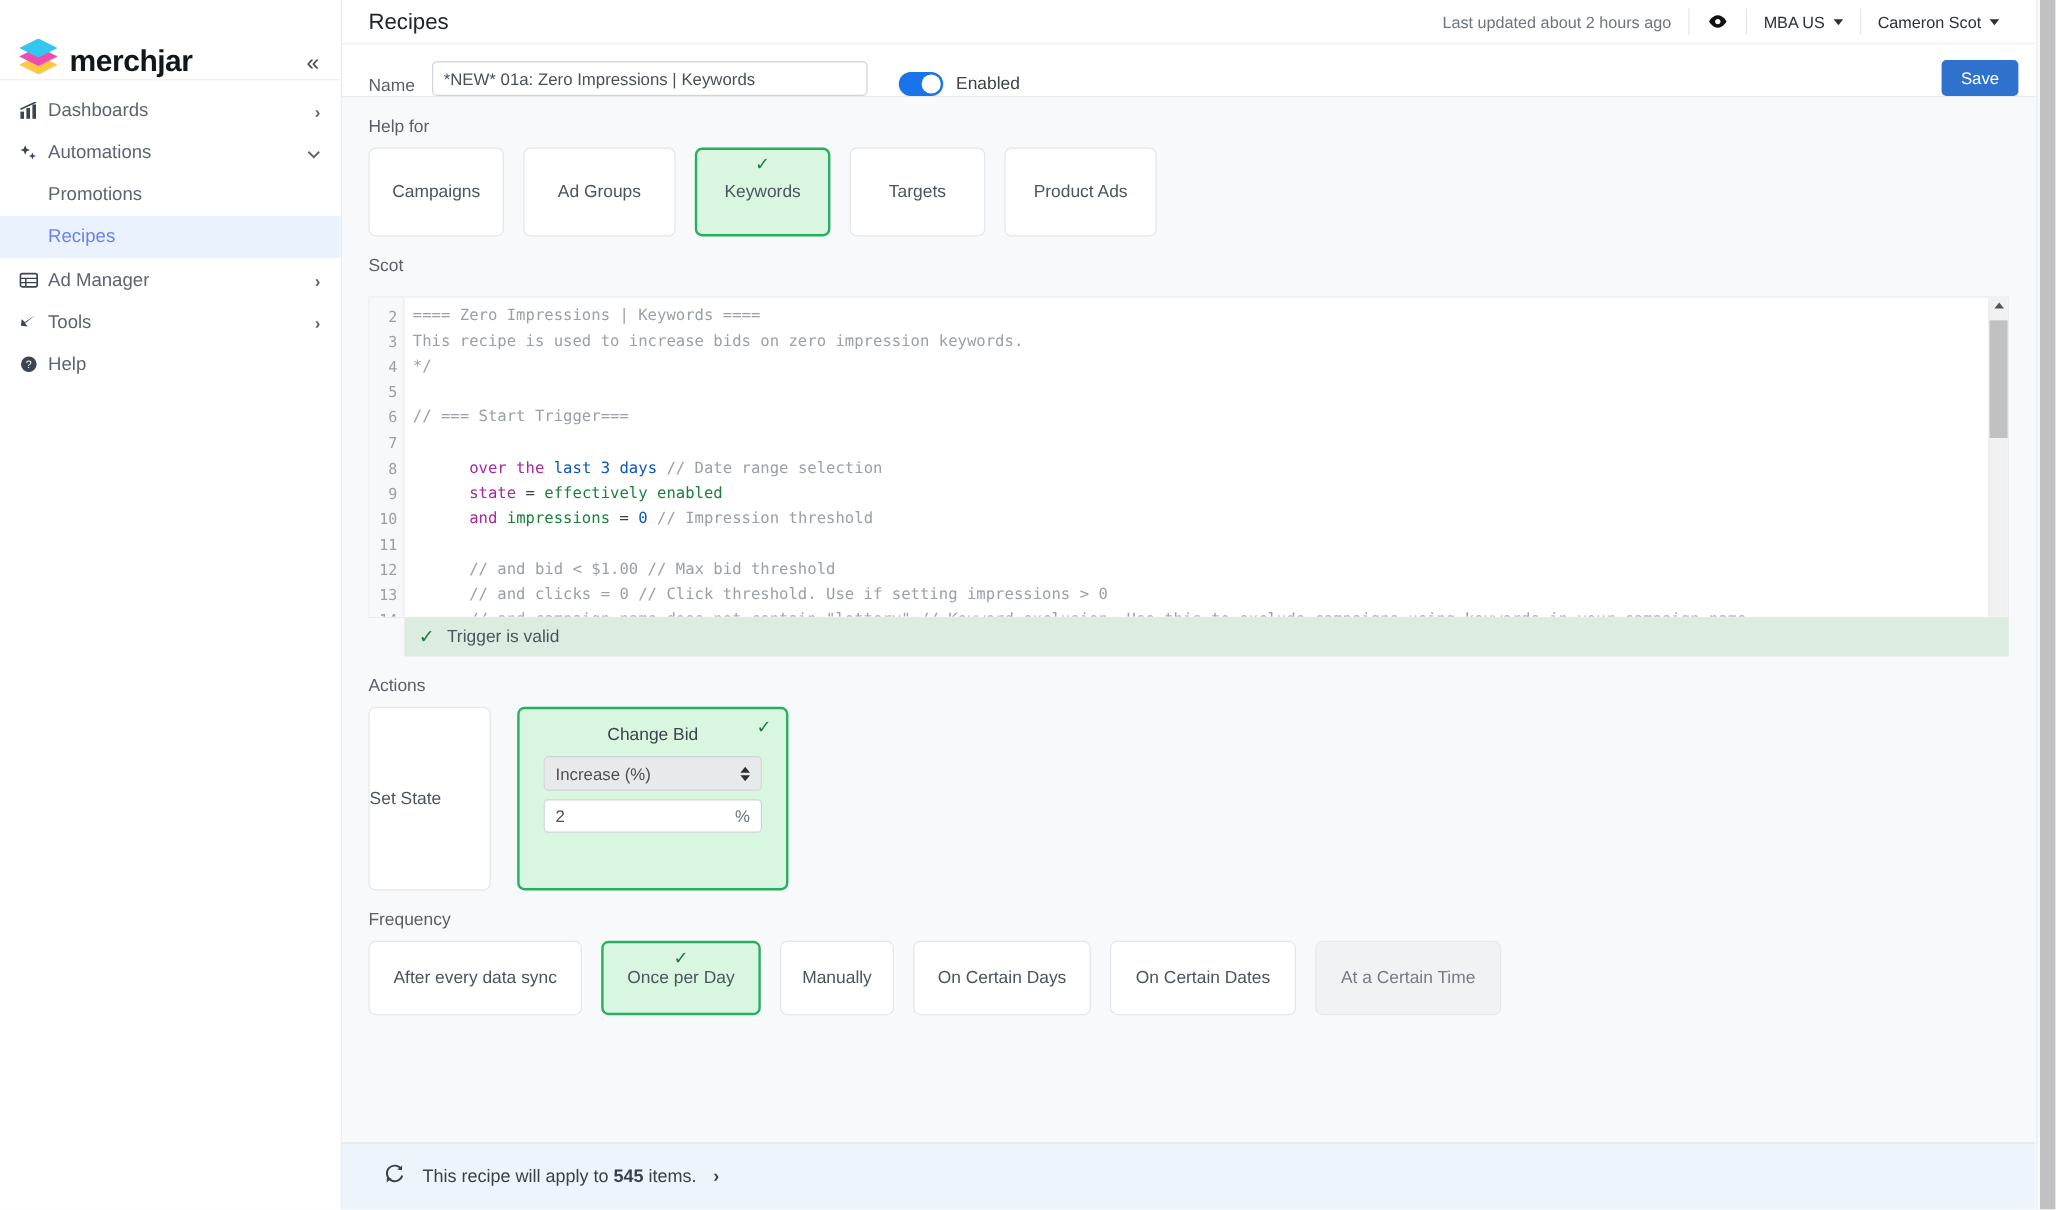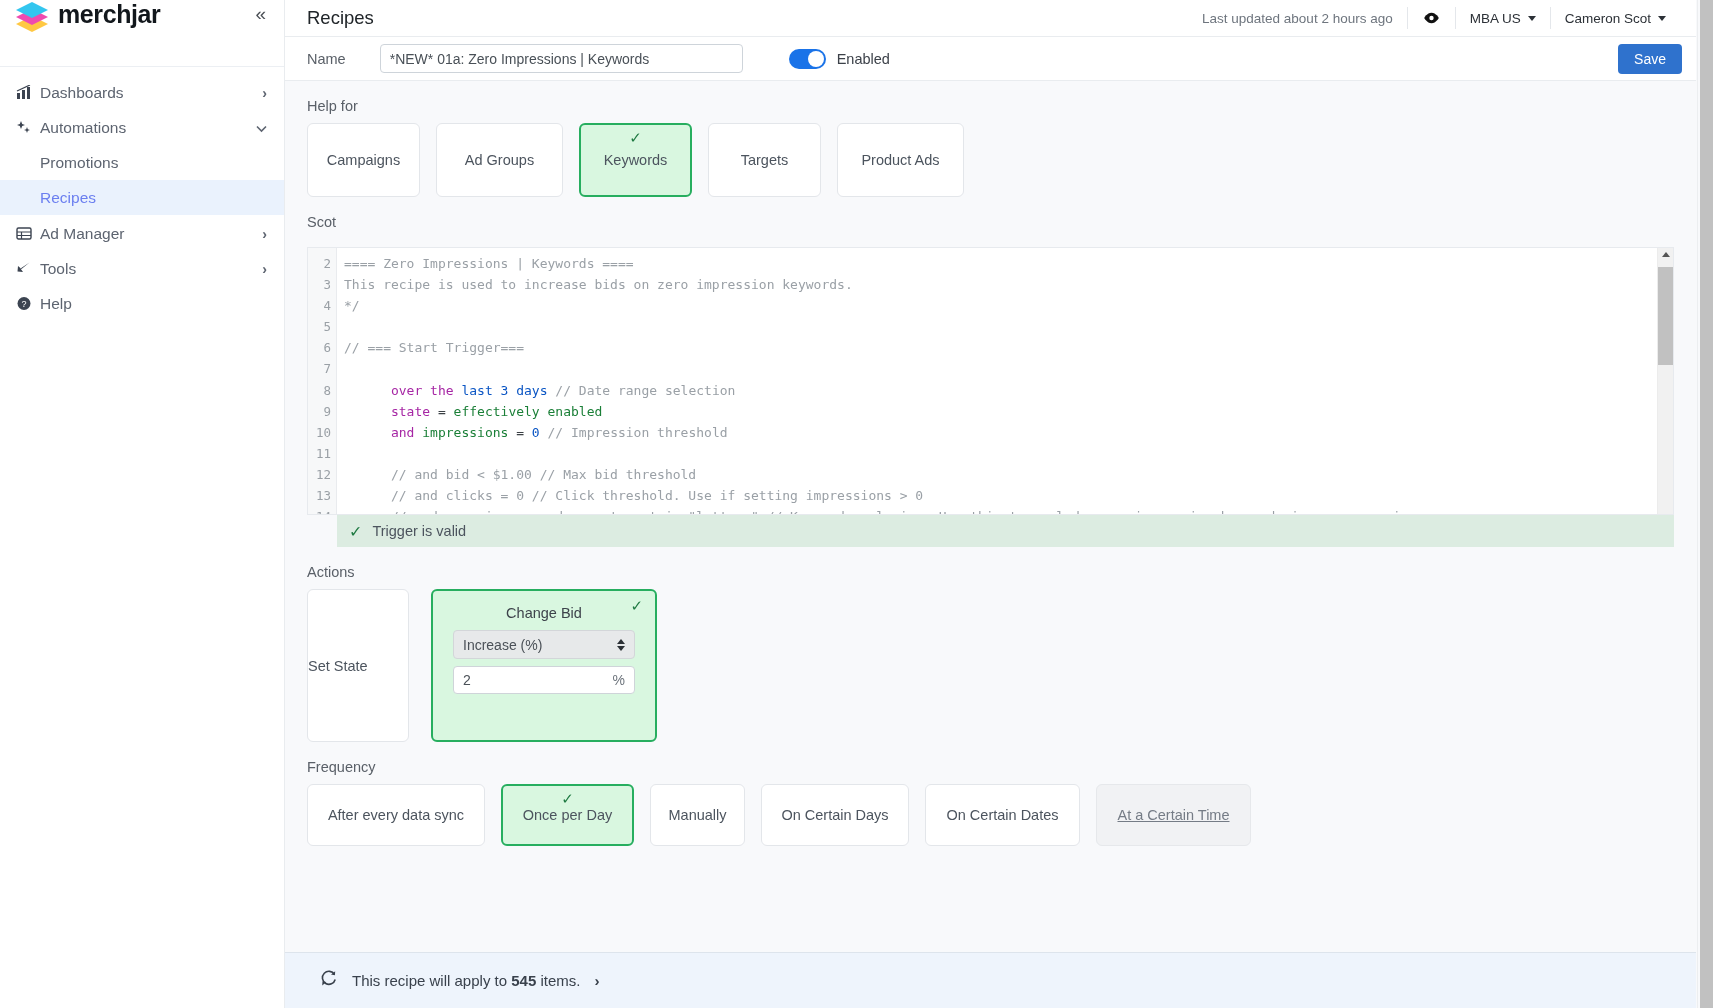--- a/index.html
+++ b/index.html
@@ -11,21 +11,21 @@
   }
   #app { display: flex; width: 1713px; height: 1008px; position: relative; }
 
   
   #sidebar {
     width: 285px; height: 1008px; background: #ffffff;
     border-right: 1px solid #e9ecef; flex: 0 0 285px;
     display: flex; flex-direction: column;
   }
   .brand-row {
-    height: 67px; display: flex; align-items: flex-start;
+    height: 67px; display: flex; align-items: flex-end;
     padding: 0 16px 0 14px; border-bottom: 1px solid #eceff3;
   }
   .logo { width: 36px; height: 36px; position: relative; flex: 0 0 36px; margin-right: 8px; }
   .logo .di { position: absolute; left: 2px; width: 32px; height: 16px; }
   .logo .d1 { top: 2px; background: #33c6ef; clip-path: polygon(50% 0, 100% 50%, 50% 100%, 0 50%); }
   .logo .d2 { top: 9px; background: #ef4bb0; clip-path: polygon(50% 0, 100% 50%, 50% 100%, 0 50%); }
   .logo .d3 { top: 16px; background: #ffc843; clip-path: polygon(50% 0, 100% 50%, 50% 100%, 0 50%); }
   .brand-name { font-size: 25px; font-weight: bold; color: #12171c; letter-spacing: -0.4px; }
   .collapse-btn {
     margin-left: auto; color: #4a4f55; font-size: 19px; cursor: pointer;
@@ -58,22 +58,22 @@
   .tb-text { font-size: 13.5px; color: #6e757e; padding: 0 14px; }
   .tb-sep { width: 1px; height: 22px; background: #e4e7eb; }
   .tb-eye { padding: 0 15px; display: flex; align-items: center; cursor: pointer; }
   .tb-menu {
     font-size: 13.5px; color: #2c3137; padding: 0 14px; display: flex;
     align-items: center; gap: 7px; cursor: pointer; height: 100%;
   }
   .caret { width: 0; height: 0; border-left: 4.5px solid transparent; border-right: 4.5px solid transparent; border-top: 5.5px solid #2c3137; }
 
   .namebar {
-    height: 44px; background: #fff; display: flex; align-items: center;
-    padding: 0 14px 0 22px; border-bottom: 1px solid #e9ecef; flex: 0 0 44px; gap: 20px;
+    height: 44px; background: #fff; display: flex; align-items: flex-end;
+    padding: 0 14px 0 22px; border-bottom: 1px solid #e9ecef; flex: 0 0 44px;
   }
   .name-lbl { font-size: 14.5px; color: #5a6068; margin-right: 14px; }
   .name-input {
     width: 363px; height: 29px; border: 1px solid #ced4da; border-radius: 4px;
     padding: 0 9px; font-size: 14px; color: #495057;
     font-family: "Liberation Sans", sans-serif; background: #fff;
   }
   .name-input::placeholder { color: #6c757d; }
   .toggle-wrap { display: flex; align-items: center; margin-left: 26px; gap: 11px; cursor: pointer; }
   .toggle {
@@ -105,21 +105,21 @@
   .card .tick {
     position: absolute; top: 5px; left: 0; right: 0; text-align: center;
     color: #1f7a42; font-size: 15px; line-height: 1;
   }
   .freq-row .card { width: 115px; height: 62px; }
   .freq-row .card.f0 { width: 178px; }
   .freq-row .card.f1 { width: 133px; }
   .freq-row .card.f2 { width: 95px; }
   .freq-row .card.f3 { width: 148px; }
   .freq-row .card.f4 { width: 155px; }
-  .freq-row .card.f5 { width: 155px; text-decoration: underline; }
+  .freq-row .card.f5 { width: 155px; }
 
   
   .editor-wrap {
     margin: 8px 22px 0 22px; background: #fff; border: 1px solid #e7eaee;
     height: 268px; display: flex; position: relative; overflow: hidden;
   }
   .gutter {
     width: 29px; flex: 0 0 29px; background: #f7f8f9; border-right: 1px solid #e9ebee;
     padding-top: 5px; text-align: right;
   }

